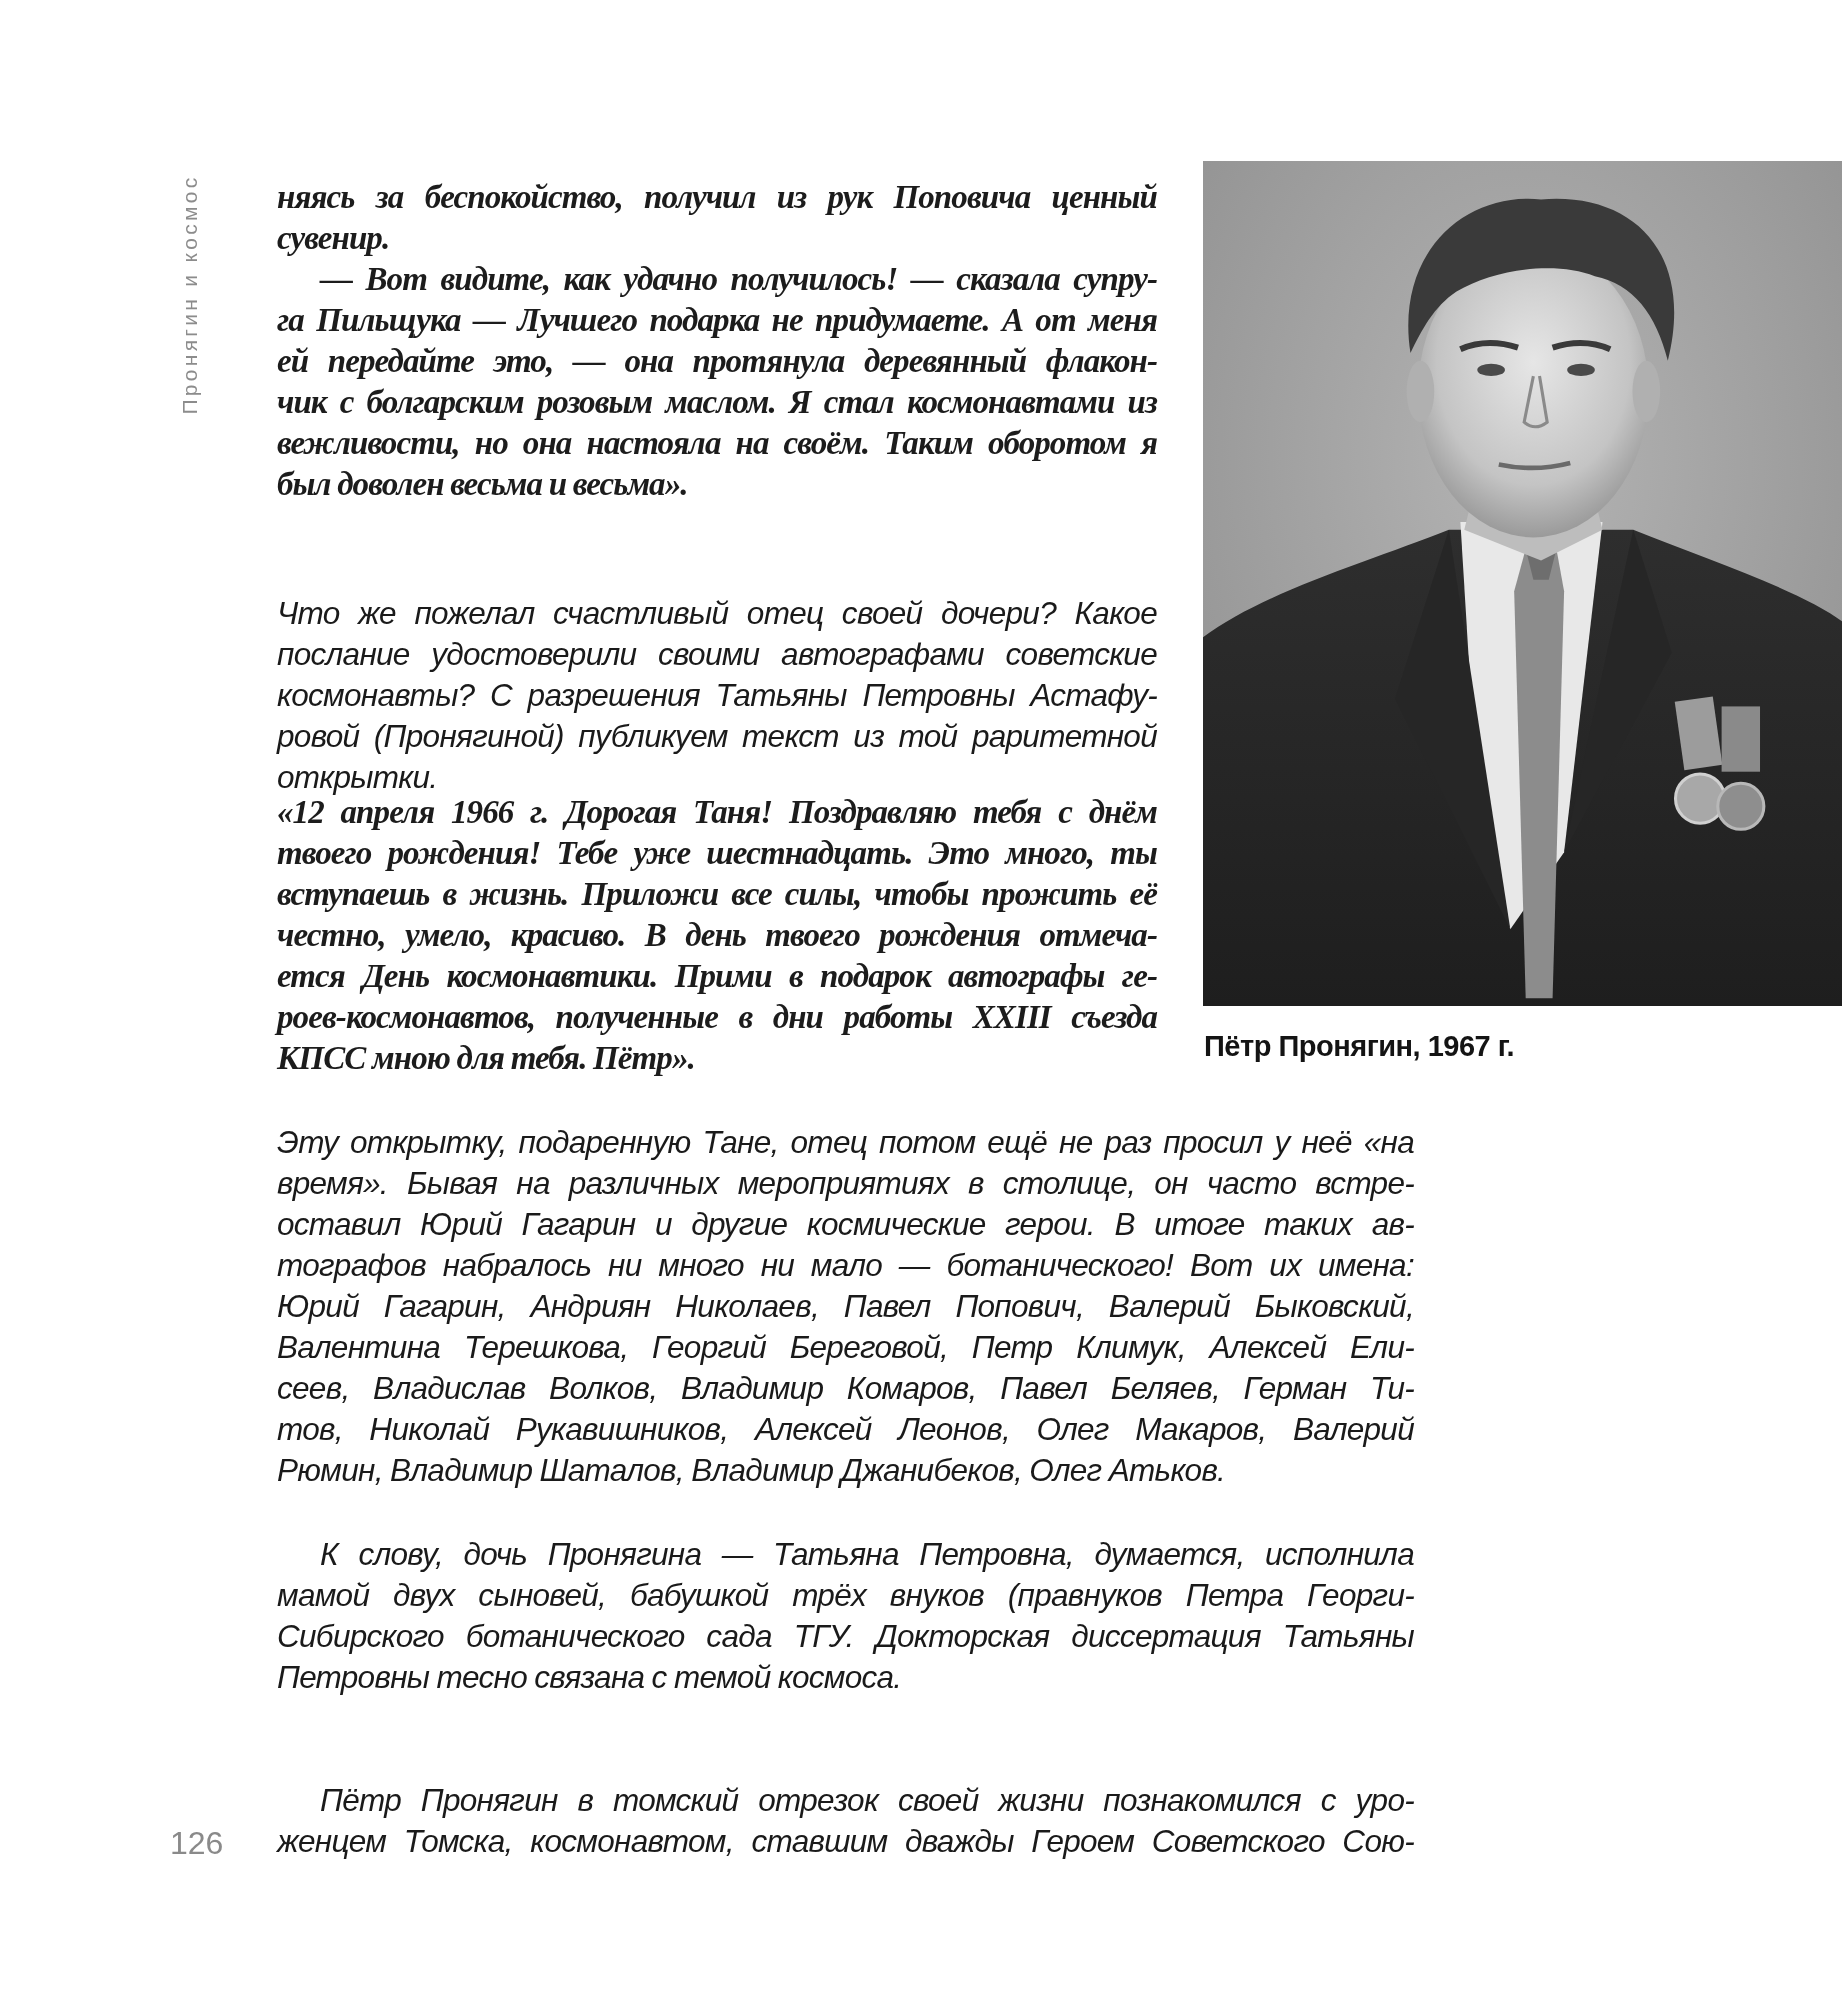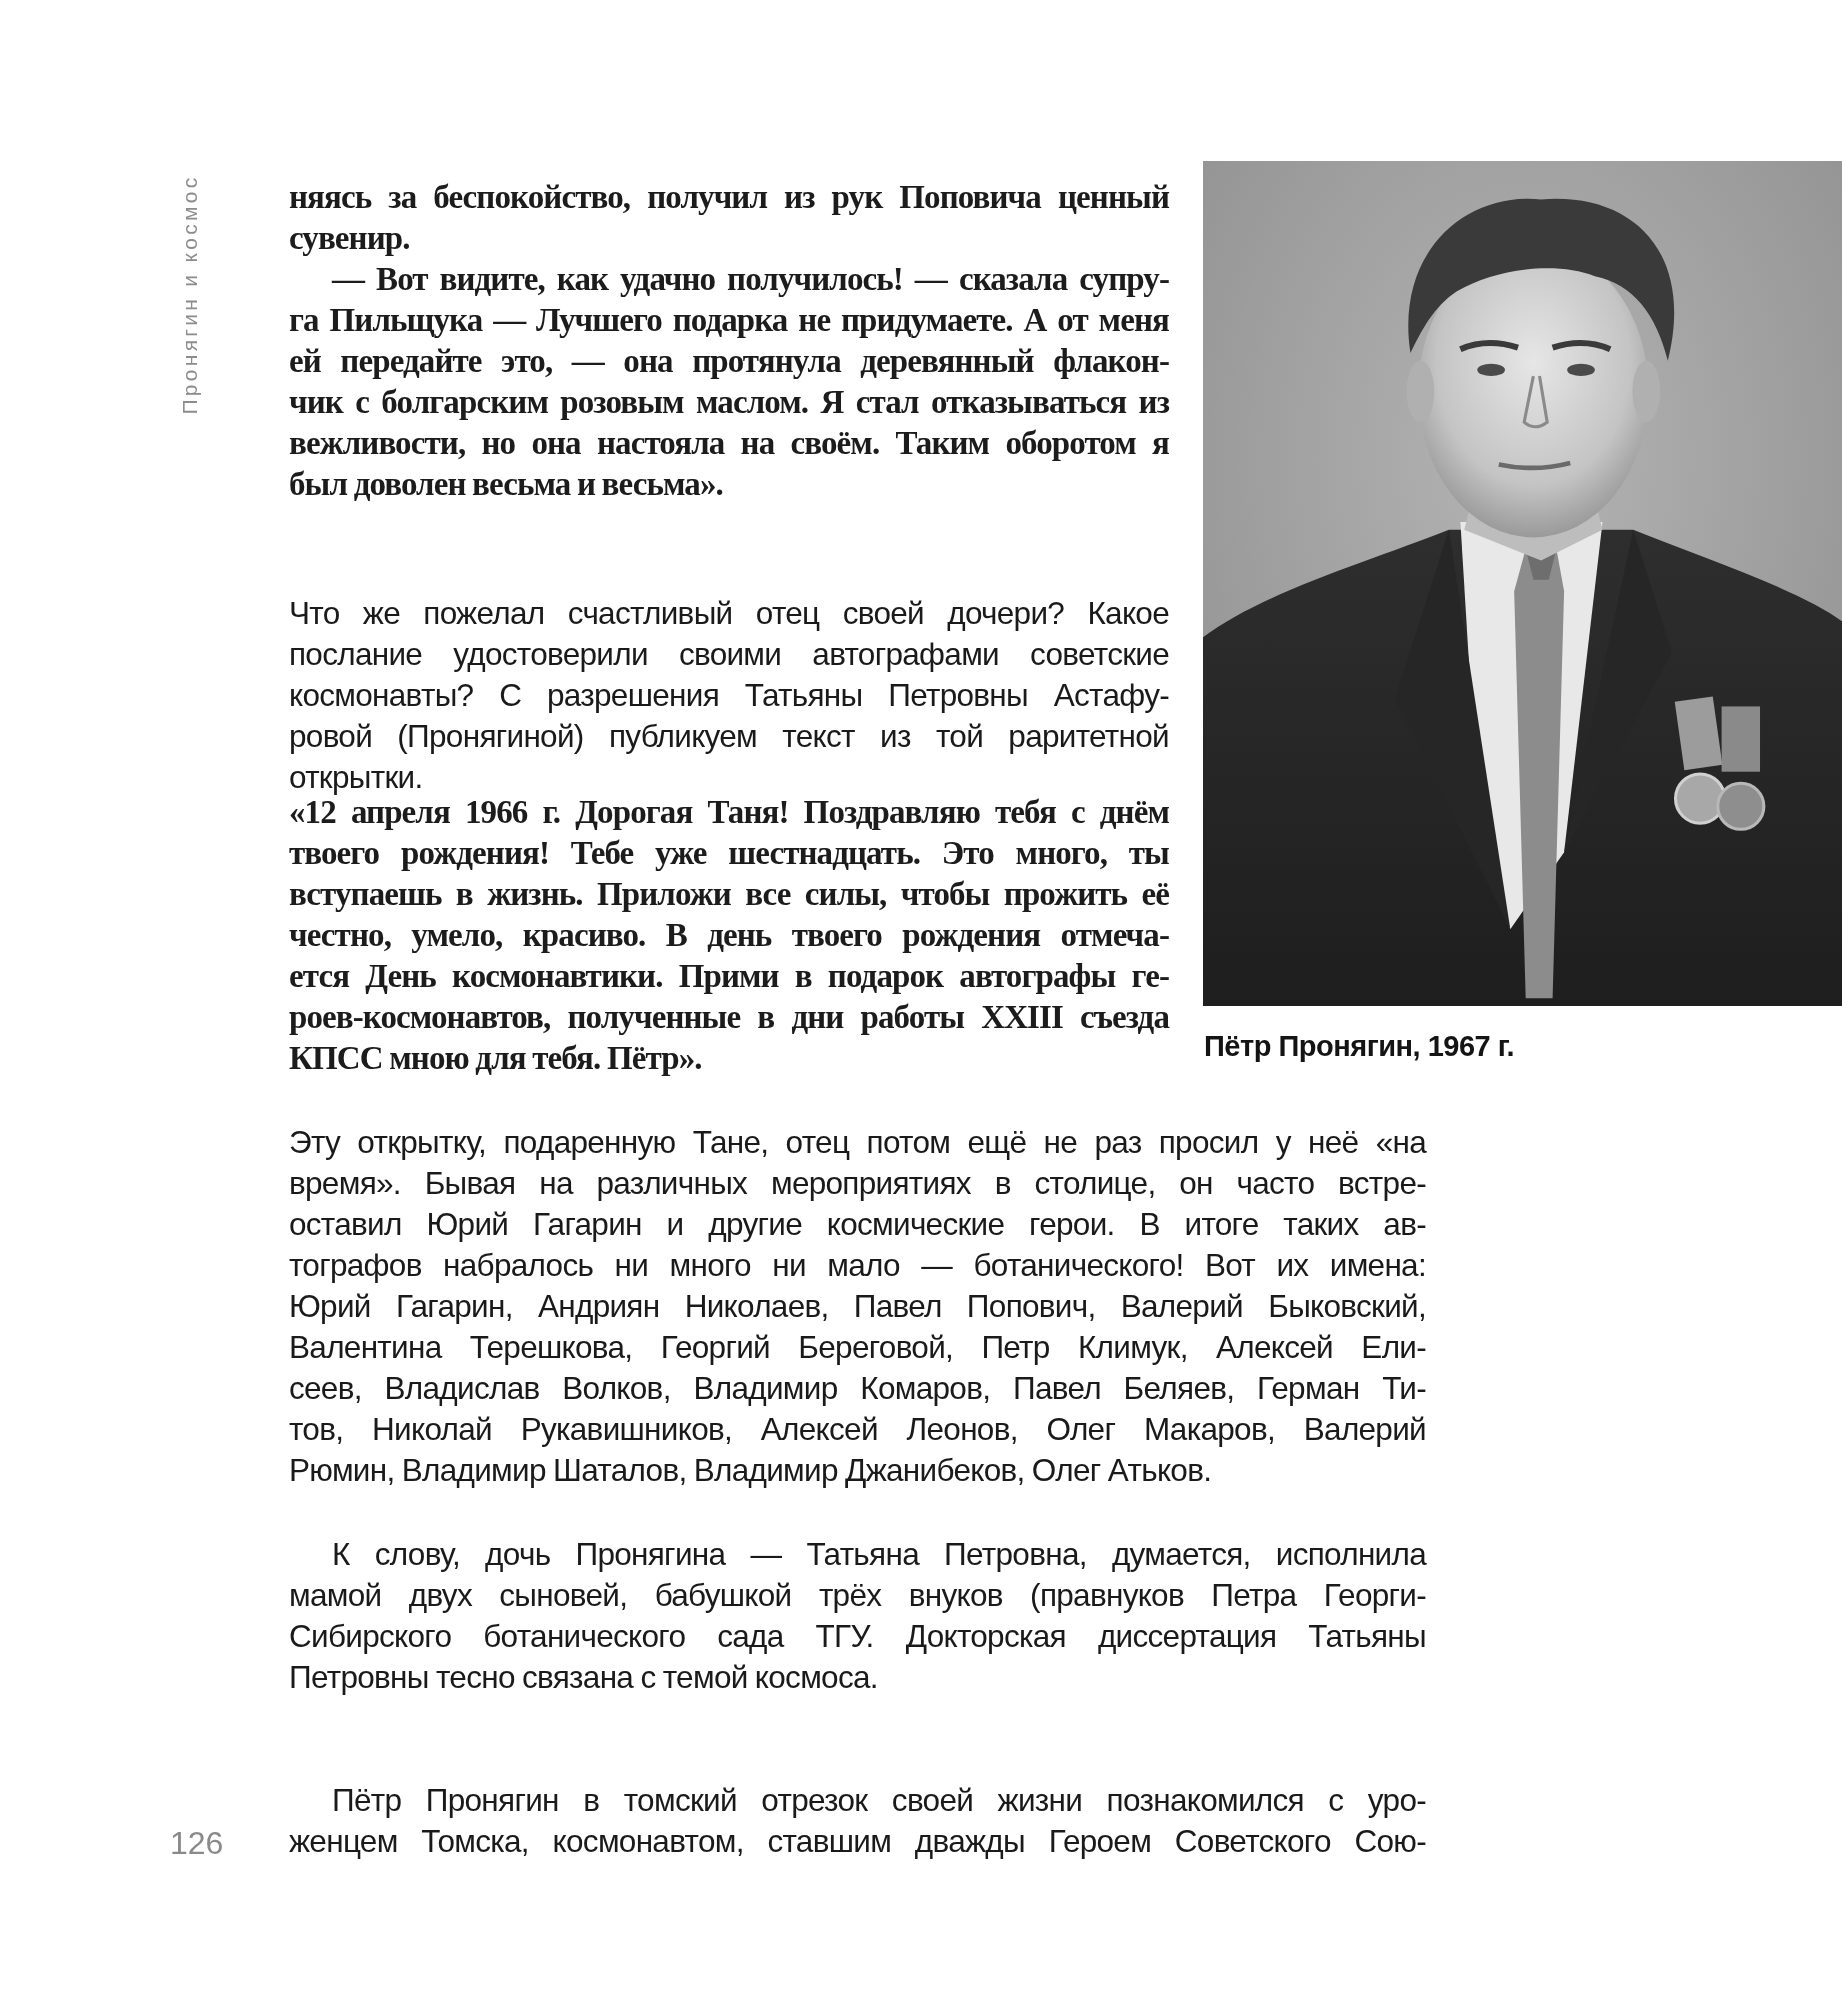--- a/index.html
+++ b/index.html
@@ -23,21 +23,21 @@
 
   .page-number {
     position: absolute;
     left: 170px; top: 1828px;
     font-family: "Liberation Sans", sans-serif;
     font-size: 32px;
     color: #8a8a8a;
     line-height: 31px;
   }
 
-  .block { position: absolute; left: 289px; }
+  .block { position: absolute; left: 277px; font-style: italic; }
   .block.narrow { width: 880px; }
   .block.wide { width: 1137px; }
 
   .serif .ln {
     font-family: "Liberation Serif", serif;
     font-weight: bold;
     font-size: 33px;
     color: #1c1c1c;
     letter-spacing: -0.9px;
     word-spacing: -0.8px;
@@ -87,21 +87,21 @@
 <body>
 
 <div class="running-head">Пронягин и космос</div>
 
 <div class="block narrow serif" style="top:177px;">
   <span class="ln">няясь за беспокойство, получил из рук Поповича ценный</span>
   <span class="ln last">сувенир.</span>
   <span class="ln indent">— Вот видите, как удачно получилось! — сказала супру-</span>
   <span class="ln">га Пильщука — Лучшего подарка не придумаете. А от меня</span>
   <span class="ln">ей передайте это, — она протянула деревянный флакон-</span>
-  <span class="ln">чик с болгарским розовым маслом. Я стал отказываться из</span>
+  <span class="ln">чик с болгарским розовым маслом. Я стал космонавтами из</span>
   <span class="ln">вежливости, но она настояла на своём. Таким оборотом я</span>
   <span class="ln last">был доволен весьма и весьма».</span>
 </div>
 
 <div class="block narrow sans" style="top:545px;margin-top:48px;">
   <span class="ln">Что же пожелал счастливый отец своей дочери? Какое</span>
   <span class="ln">послание удостоверили своими автографами советские</span>
   <span class="ln">космонавты? С разрешения Татьяны Петровны Астафу-</span>
   <span class="ln">ровой (Пронягиной) публикуем текст из той раритетной</span>
   <span class="ln last">открытки.</span>

